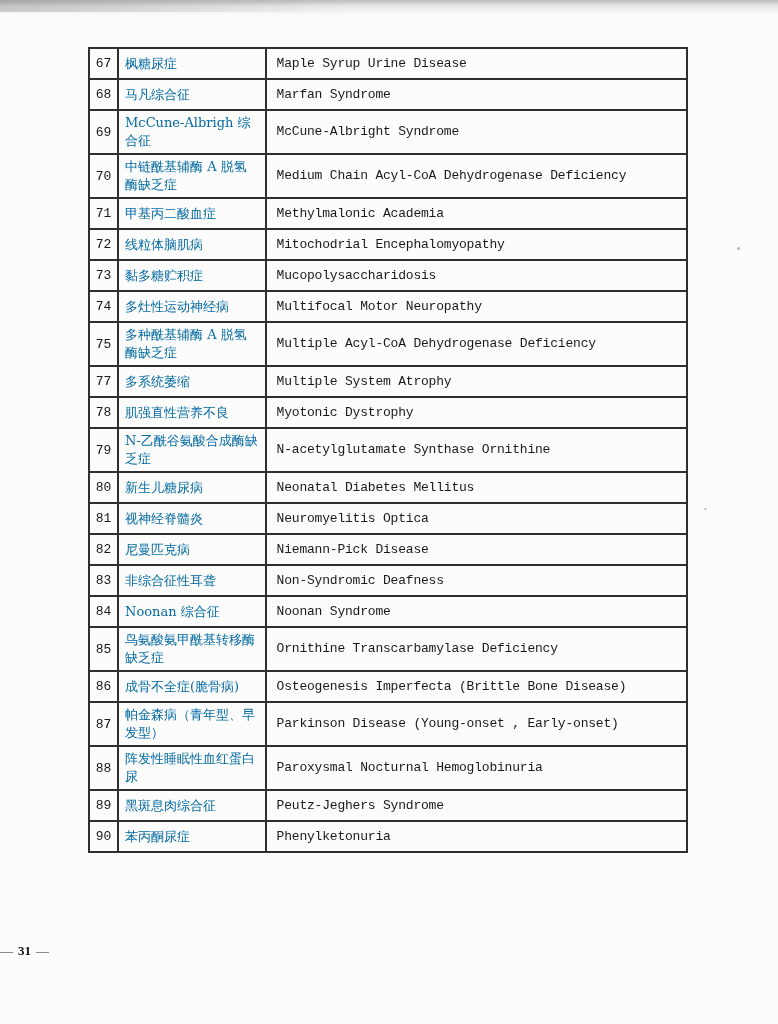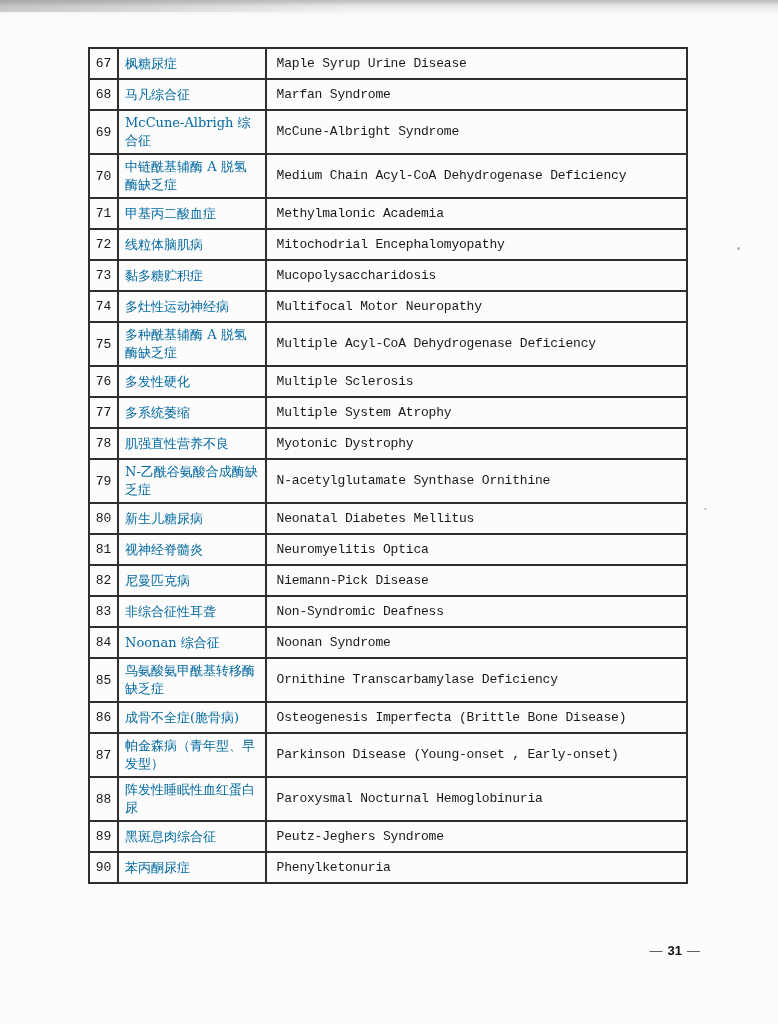--- a/index.html
+++ b/index.html
@@ -66,25 +66,23 @@
     font-size: 13px;
     line-height: 16px;
     letter-spacing: -0.2px;
     padding: 3px 10px;
     color: #191919;
   }
   .page-footer {
     position: absolute;
     top: 943px; left: 0;
     width: 700px;
-    text-align: right;
-    font-family: Liberation Sans, sans-serif;
+    font-family: Liberation Serif, serif;
     font-size: 13px;
     white-space: pre;
-    padding-left: 44px;
   }
   .page-footer .dash { color: #4a4a4a; }
   .page-footer .num { font-weight: bold; color: #101010; margin: 0 5px; }
   
   .speck-a { position: absolute; left: 737px; top: 247px; width: 3px; height: 3px; background: rgba(70,70,70,0.40); border-radius: 50%; }
   .speck-b { position: absolute; left: 704px; top: 508px; width: 3px; height: 2px; background: rgba(85,85,85,0.35); border-radius: 50%; }
 </style>
 </head>
 <body>
 
@@ -132,25 +130,20 @@
     <td class="col-no">74</td>
     <td class="col-zh">多灶性运动神经病</td>
     <td class="col-en">Multifocal Motor Neuropathy</td>
   </tr>
         <tr>
     <td class="col-no">75</td>
     <td class="col-zh">多种酰基辅酶 A 脱氢酶缺乏症</td>
     <td class="col-en">Multiple Acyl-CoA Dehydrogenase Deficiency</td>
   </tr>
         <tr>
-    <td class="col-no">76</td>
-    <td class="col-zh">多发性硬化</td>
-    <td class="col-en">Multiple Sclerosis</td>
-  </tr>
-        <tr>
     <td class="col-no">77</td>
     <td class="col-zh">多系统萎缩</td>
     <td class="col-en">Multiple System Atrophy</td>
   </tr>
         <tr>
     <td class="col-no">78</td>
     <td class="col-zh">肌强直性营养不良</td>
     <td class="col-en">Myotonic Dystrophy</td>
   </tr>
         <tr>

